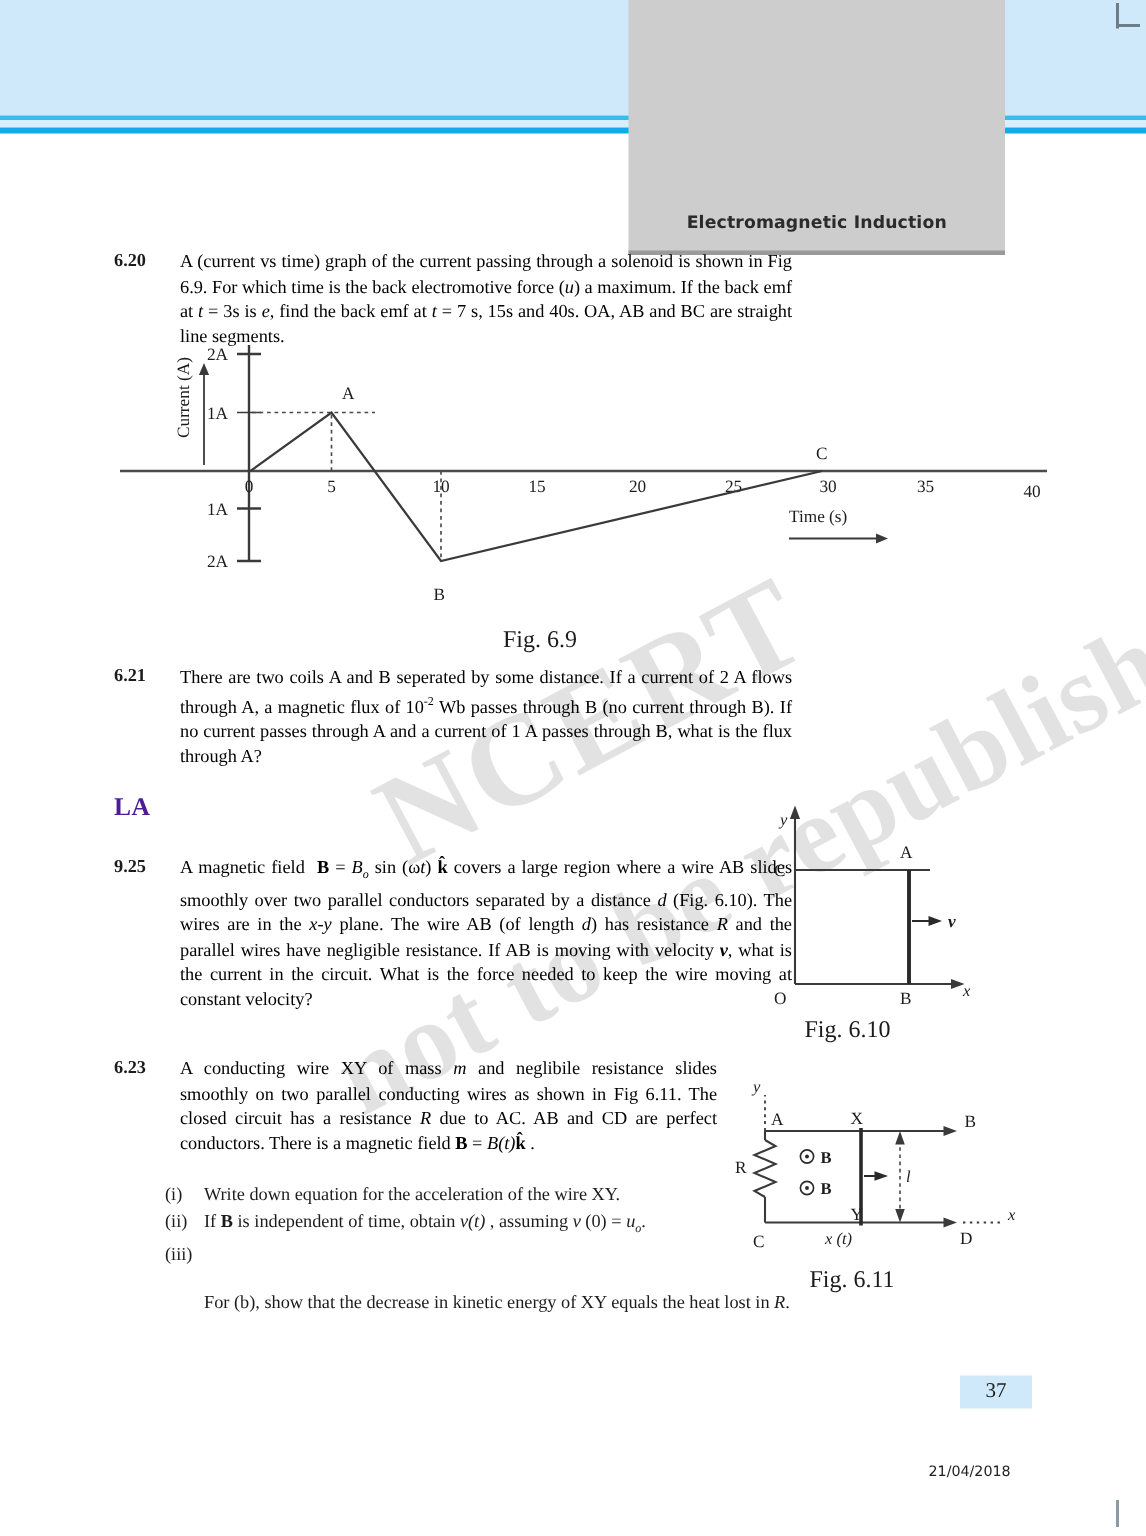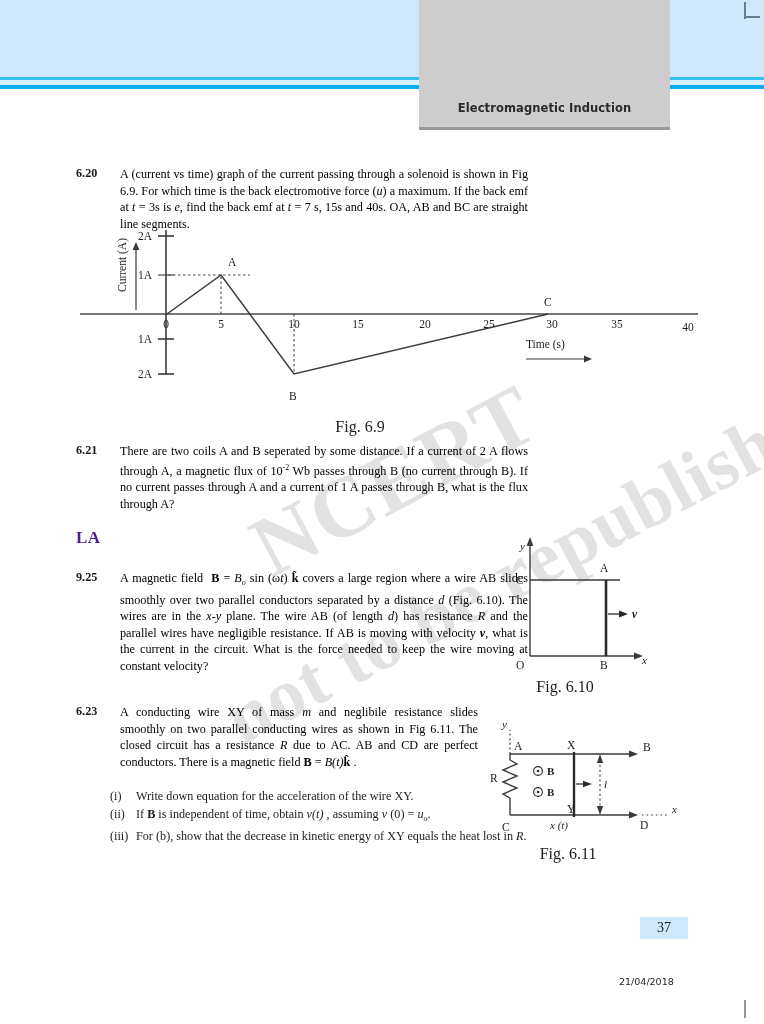--- a/index.html
+++ b/index.html
@@ -54,21 +54,21 @@
     width: 764px;
     height: 4px;
     background: #0eacea;
   }
 
   .chapter-tab {
     position: absolute;
     left: 419px;
     top: 0px;
     width: 251px;
-    height: 130px;
+    height: 170px;
     background: #cdcdcd;
     border-bottom: 3px solid #9a9a9a;
     display: flex;
     align-items: flex-end;
     justify-content: center;
     padding-bottom: 12px;
     box-sizing: border-box;
   }
   .chapter-tab-label {
     font-family: "DejaVu Sans", sans-serif;
@@ -402,21 +402,21 @@
       <div class="sub-item">
         <span class="sub-marker">(i)</span>
         <span class="sub-text" style="width:358px;">Write down equation for the acceleration of the wire XY.</span>
       </div>
       <div class="sub-item">
         <span class="sub-marker">(ii)</span>
         <span class="sub-text" style="width:358px;">If <b>B</b> is independent of time, obtain <i>v(t)</i> , assuming <i>v</i> (0) = <i>u<sub>o</sub></i>.</span>
       </div>
       <div class="sub-item">
         <span class="sub-marker">(iii)</span>
-        <span class="sub-text" style="width:412px;">For (b), show that the decrease in kinetic energy of XY equals the heat lost in <i>R</i>.</span>
+        <span class="sub-text" style="width:412px;margin-top:32px;">For (b), show that the decrease in kinetic energy of XY equals the heat lost in <i>R</i>.</span>
       </div>
     </div>
 
     <div class="page-number">37</div>
     <div class="doc-date">21/04/2018</div>
 
   </div>
 </div>
 
 </body></html>

